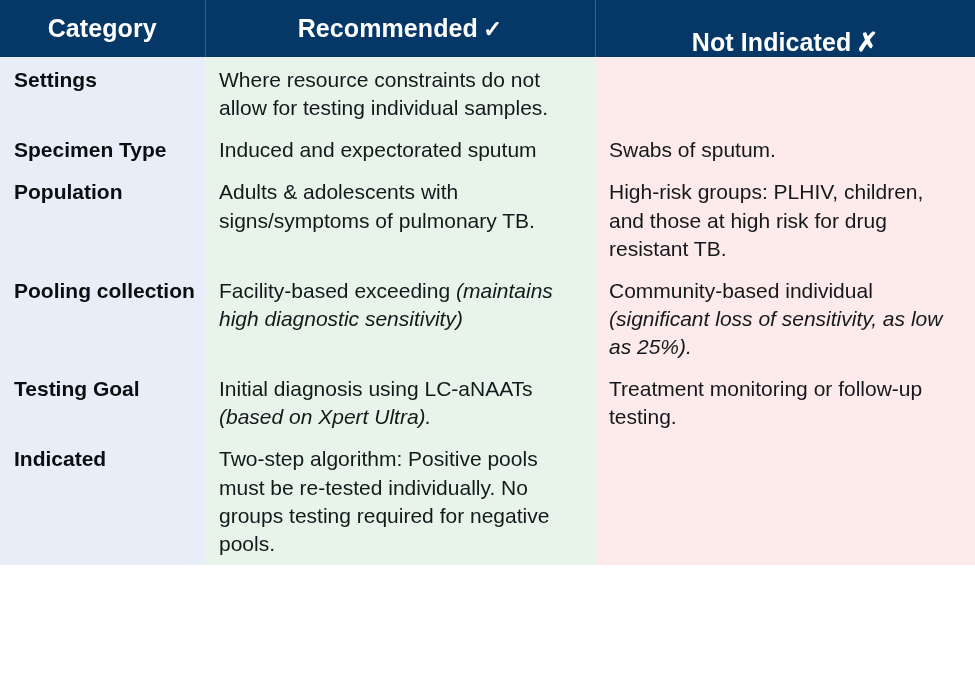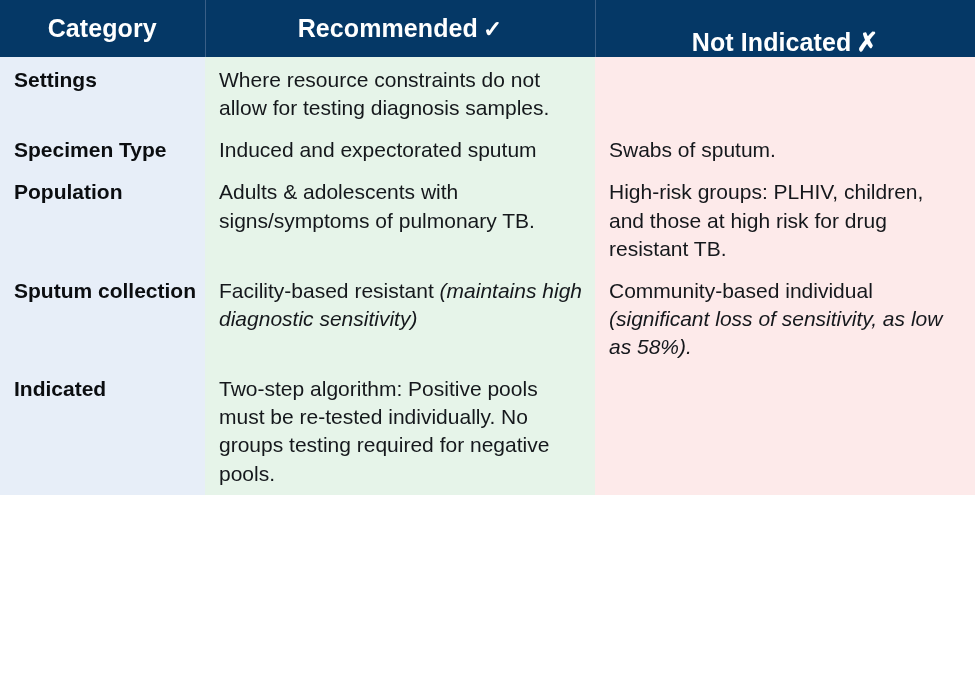--- a/index.html
+++ b/index.html
@@ -121,37 +121,42 @@
           <span class="hlabel">Recommended</span><span class="mark mark-check">✓</span>
         </th>
         <th class="h-not">
           <span class="hlabel"><span>Not Indicated</span><span class="mark mark-x">✗</span></span>
         </th>
       </tr>
     </thead>
     <tbody>
       <tr>
         <td class="cat">Settings</td>
-        <td class="rec"><span>Where resource constraints do not allow for testing diagnosis samples.</span><em class="note"></em></td>
+        <td class="rec"><span>Where resource constraints do not allow for testing individual samples.</span><em class="note"></em></td>
         <td class="not"><span></span><em class="note"></em></td>
       </tr>
       <tr>
         <td class="cat">Specimen Type</td>
         <td class="rec"><span>Induced and expectorated sputum</span><em class="note"></em></td>
         <td class="not"><span>Swabs of sputum.</span><em class="note"></em></td>
       </tr>
       <tr>
         <td class="cat">Population</td>
         <td class="rec"><span>Adults &amp; adolescents with signs/symptoms of pulmonary TB.</span><em class="note"></em></td>
         <td class="not"><span>High-risk groups: PLHIV, children, and those at high risk for drug resistant TB.</span><em class="note"></em></td>
       </tr>
       <tr>
-        <td class="cat">Sputum collection</td>
-        <td class="rec"><span>Facility-based resistant </span><em class="note">(maintains high diagnostic sensitivity)</em></td>
-        <td class="not"><span>Community-based individual </span><em class="note">(significant loss of sensitivity, as low as 58%).</em></td>
+        <td class="cat">Pooling collection</td>
+        <td class="rec"><span>Facility-based exceeding </span><em class="note">(maintains high diagnostic sensitivity)</em></td>
+        <td class="not"><span>Community-based individual </span><em class="note">(significant loss of sensitivity, as low as 25%).</em></td>
+      </tr>
+      <tr>
+        <td class="cat">Testing Goal</td>
+        <td class="rec"><span>Initial diagnosis using LC-aNAATs </span><em class="note">(based on Xpert Ultra).</em></td>
+        <td class="not"><span>Treatment monitoring or follow-up testing.</span><em class="note"></em></td>
       </tr>
       <tr>
         <td class="cat">Indicated</td>
         <td class="rec"><span>Two-step algorithm: Positive pools must be re-tested individually. No groups testing required for negative pools.</span><em class="note"></em></td>
         <td class="not"><span></span><em class="note"></em></td>
       </tr>
     </tbody>
   </table>
 </div>
 

